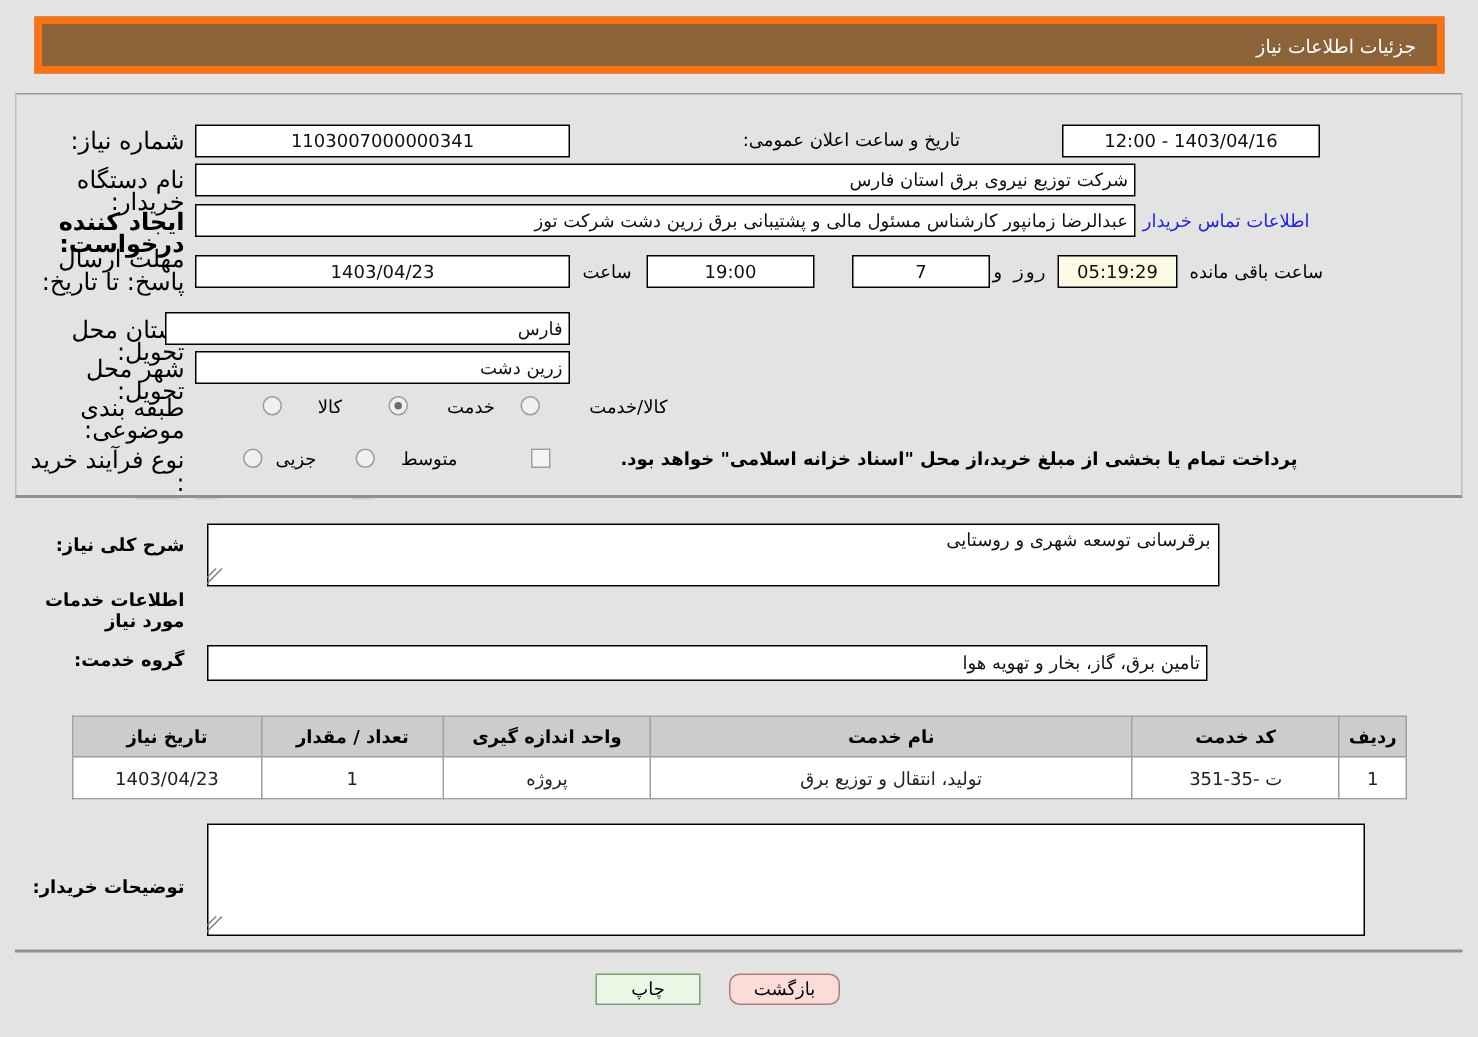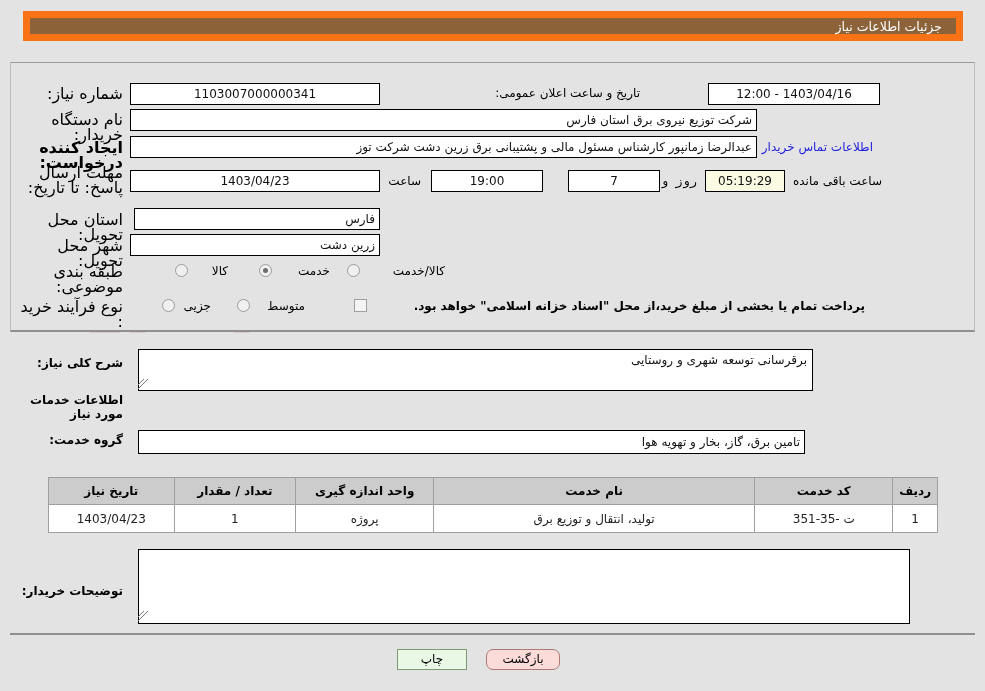--- a/index.html
+++ b/index.html
@@ -21,23 +21,23 @@
     position: absolute; left: 0; top: 230px;
     width: 985px; height: 170px;
     pointer-events: none;
     z-index: 0;
     opacity: 1;
   }
 
   
   .header-bar {
     position: absolute; right: 22px; top: 11px;
-    width: 940px; height: 30px;
+    width: 940px; height: 38px;
     background: #8c6239;
-    border: 7px solid #f97316;
+    border: 5px solid #f97316;
     box-sizing: border-box;
     display: flex; align-items: center;
     justify-content: flex-start;
     padding-right: 14px;
     z-index: 2;
   }
   .header-title {
     color: #ffffff;
     font-size: 12.5px;
     letter-spacing: .2px;
@@ -255,21 +255,21 @@
   <div class="lbl" style="right:862px; top:165px; width:112px;">مهلت ارسال پاسخ: تا تاریخ:</div>
   <div class="fld center" style="right:605px; top:170px; width:250px;">1403/04/23</div>
   <div class="plain" style="right:564px; top:174px;">ساعت</div>
   <div class="fld center" style="right:442px; top:170px; width:112px;">19:00</div>
   <div class="fld center" style="right:325px; top:170px; width:92px;">7</div>
   <div class="plain" style="right:288px; top:174px;font-family:Liberation Mono, monospace;">روز و</div>
   <div class="fld yellow center" style="right:200px; top:170px; width:80px;">05:19:29</div>
   <div class="plain" style="right:103px; top:174px;">ساعت باقی مانده</div>
 
   <div class="lbl" style="right:862px; top:212px; width:105px;">استان محل تحویل:</div>
-  <div class="fld right" style="right:605px; top:208px; width:246px;">فارس</div>
+  <div class="fld right" style="right:605px; top:208px; width:270px;">فارس</div>
 
   <div class="lbl" style="right:862px; top:238px; width:105px;">شهر محل تحویل:</div>
   <div class="fld right" style="right:605px; top:234px; width:250px;">زرین دشت</div>
 
   <div class="lbl" style="right:862px; top:264px; width:105px;">طبقه بندی موضوعی:</div>
 
   <div class="radio" style="right:797px; top:264px;"></div>
   <div class="plain" style="right:757px; top:264px;">کالا</div>
 
   <div class="radio on" style="right:713px; top:264px;"></div>

